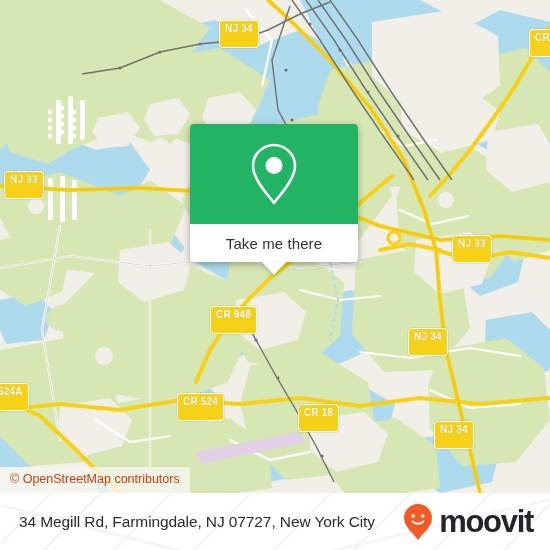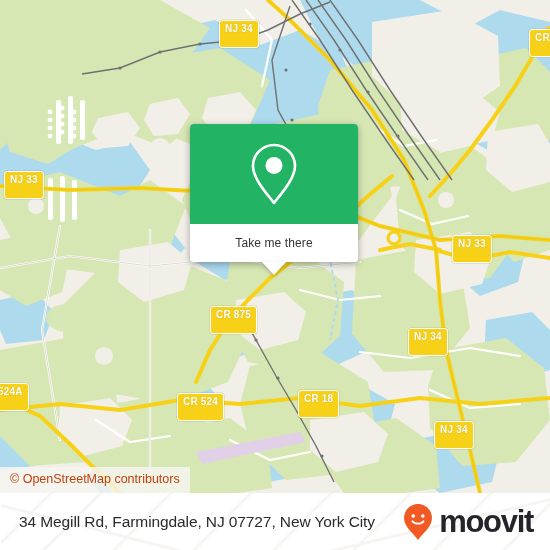--- a/index.html
+++ b/index.html
@@ -55,21 +55,21 @@
   }
   .card-top{
     height:100px;border-radius:4px 4px 0 0;
     display:flex;align-items:center;justify-content:center;
   }
   .card-bottom{
     height:38px;border-radius:0 0 4px 4px;background:#ffffff;
     display:flex;align-items:center;justify-content:center;
   }
   .card-label{
-    font-size:12px;color:#333333;letter-spacing:.1px;
+    font-size:15px;color:#333333;letter-spacing:.1px;
   }
   .card-tail{
     position:absolute;left:50%;top:138px;
     width:0;height:0;margin-left:-12px;
     border-left:12px solid transparent;
     border-right:12px solid transparent;
     border-top:13px solid #ffffff;
     filter:drop-shadow(0 2px 2px rgba(0,0,0,.22));
   }
 
@@ -284,25 +284,25 @@
       <path d="M196,452 L300,432 L306,442 L202,464 Z" fill="#e2cfe8"></path>
 
       <path d="M330,180 L336,220 L330,260 L338,300 L330,340" stroke="#aedaee" stroke-width="2" fill="none" stroke-dasharray="4 3"></path>
     </svg>
 
     <div id="shields">
         <div class="shield" style="left: 219px; top: 20px;">NJ 34</div>
         <div class="shield" style="left: 529px; top: 29px;">CR</div>
         <div class="shield" style="left: 4px; top: 171px;">NJ 33</div>
         <div class="shield" style="left: 452px; top: 235px;">NJ 33</div>
-        <div class="shield" style="left: 210px; top: 306px;">CR 875</div>
+        <div class="shield" style="left: 210px; top: 306px;">CR 948</div>
         <div class="shield" style="left: 408px; top: 328px;">NJ 34</div>
         <div class="shield" style="left: -8px; top: 383px;">524A</div>
         <div class="shield" style="left: 131px; top: 393px; margin-left: 46px;">CR 524</div>
-        <div class="shield" style="left: 298px; top: 390px;">CR 18</div>
+        <div class="shield" style="left: 298px; top: 404px;">CR 18</div>
         <div class="shield" style="left: 434px; top: 421px;">NJ 34</div>
       </div>
 
     <div class="attrib">© OpenStreetMap contributors</div>
   </div>
 
   <div class="card">
     <div class="card-top" style="background: rgb(34, 179, 101);">
       <svg width="52" height="66" viewBox="0 0 52 66">
         <path d="M26,4 C14.4,4 5,13.4 5,25 C5,38 20,54 26,62 C32,54 47,38 47,25 C47,13.4 37.6,4 26,4 Z" fill="none" stroke="#ffffff" stroke-width="2.6" stroke-linejoin="round"></path>

